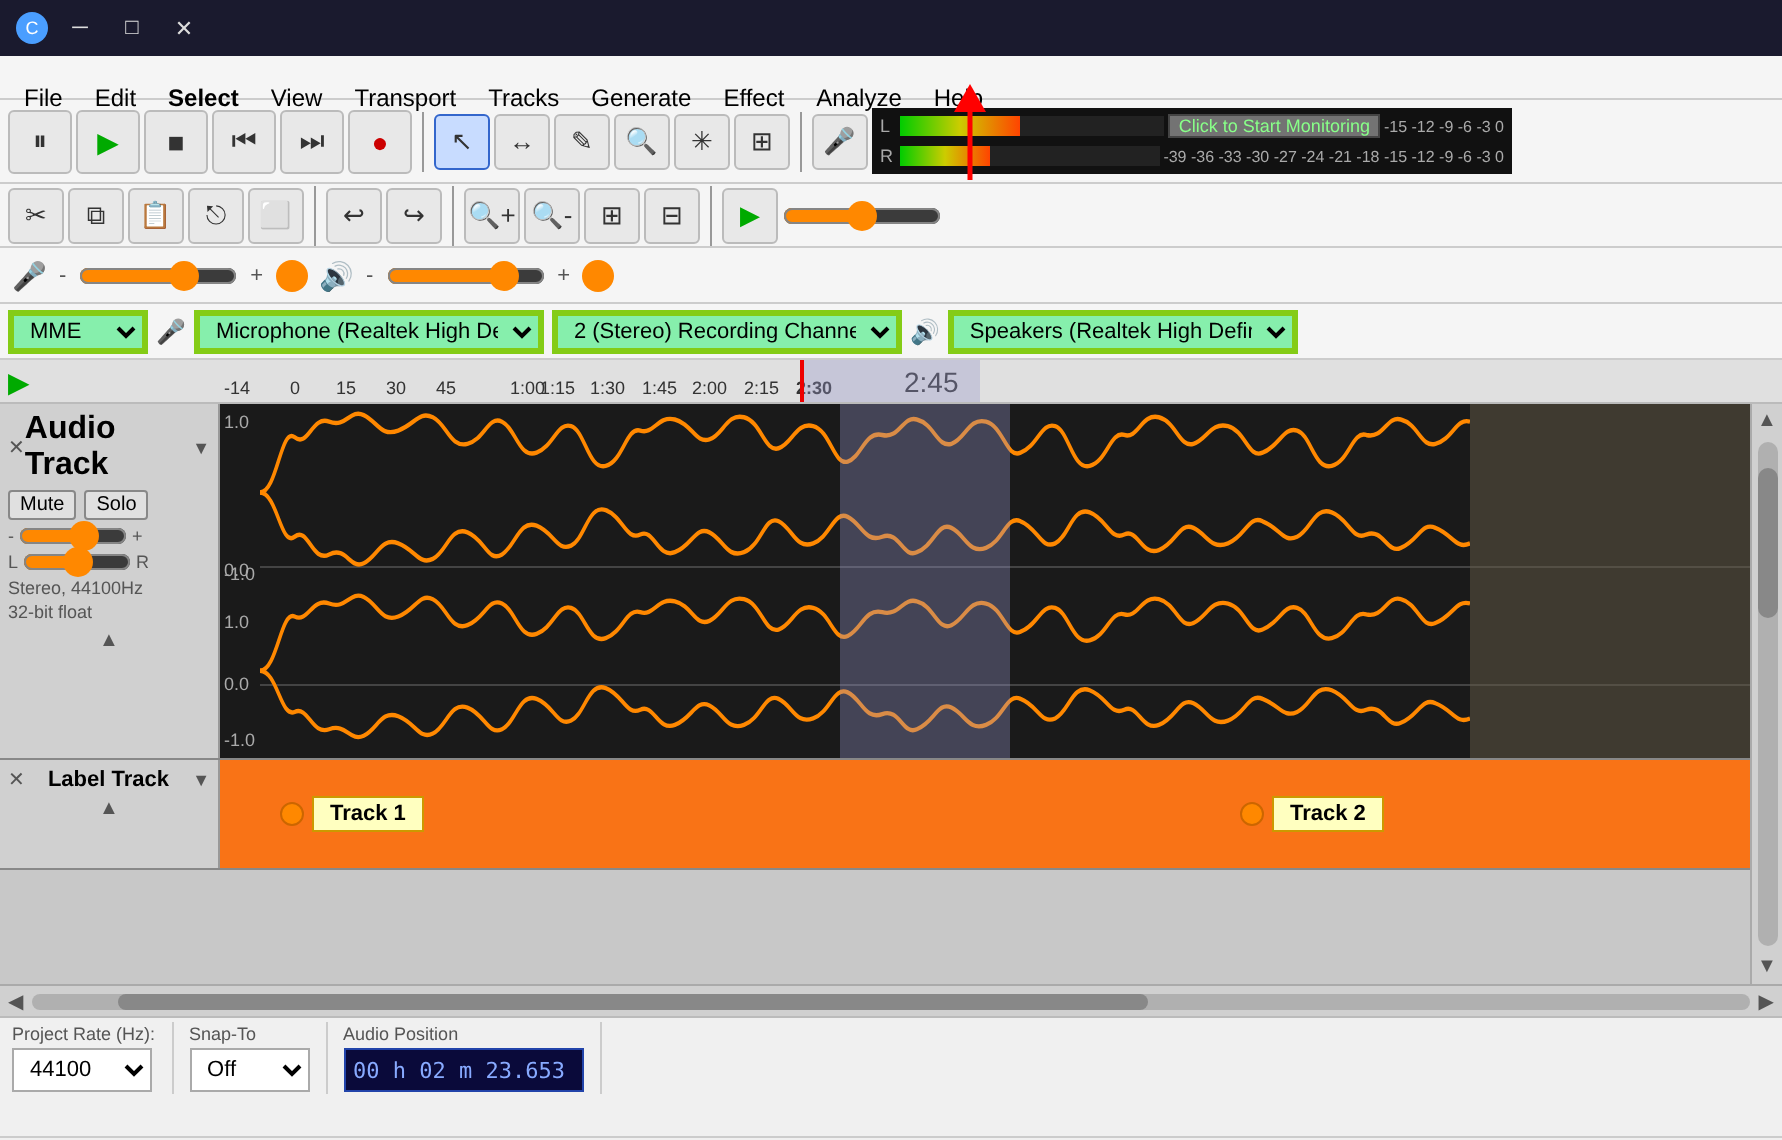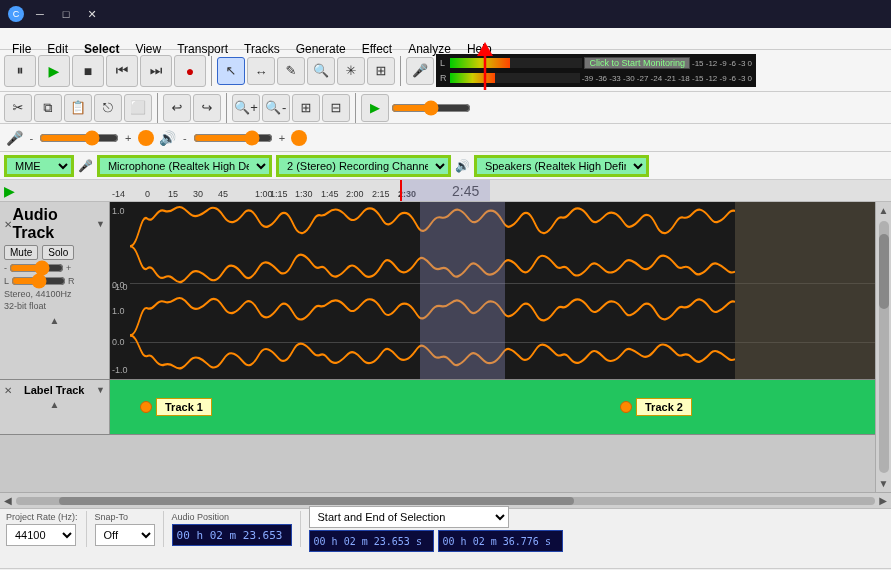--- a/index.html
+++ b/index.html
@@ -253,21 +253,21 @@
         <div style="display:flex;align-items:center;justify-content:space-between;">
           <span style="font-size:10px;cursor:pointer;color:#555;">✕</span>
           <span style="font-size:11px;font-weight:bold;color:#000;">Label Track</span>
           <span style="font-size:9px;cursor:pointer;color:#555;">▼</span>
         </div>
         <div style="display:flex;justify-content:center;">
           <button style="font-size:10px;background:none;border:none;cursor:pointer;color:#555;">▲</button>
         </div>
       </div>
 
-      <div style="flex:1;background:#22c55e;position:relative;overflow:hidden;">
+      <div style="flex:1;background:#f97316;position:relative;overflow:hidden;">
 
         <div style="position:absolute;left:30px;top:50%;transform:translateY(-50%);display:flex;align-items:center;gap:4px;cursor:pointer;">
           <div style="width:12px;height:12px;background:#ff8800;border-radius:50%;border:1px solid #cc6600;flex-shrink:0;"></div>
           <div style="background:#ffffc0;border:1px solid #cc9900;padding:2px 8px;font-size:11px;font-weight:bold;">Track 1</div>
         </div>
 
         <div style="position:absolute;left:510px;top:50%;transform:translateY(-50%);display:flex;align-items:center;gap:4px;cursor:pointer;">
           <div style="width:12px;height:12px;background:#ff8800;border-radius:50%;border:1px solid #cc6600;flex-shrink:0;"></div>
           <div style="background:#ffffc0;border:1px solid #cc9900;padding:2px 8px;font-size:11px;font-weight:bold;">Track 2</div>
         </div>
@@ -308,29 +308,20 @@
       <select style="height:22px;font-size:11px;border:1px solid #aaa;background:white;padding:0 4px;width:60px;">
         <option>Off</option>
       </select>
     </div>
     <div style="width:1px;height:36px;background:#ccc;"></div>
     <div style="display:flex;flex-direction:column;gap:2px;">
       <span style="font-size:9px;color:#555;">Audio Position</span>
       <input type="text" value="00 h 02 m 23.653 s" style="height: 22px; font-size: 11px; border: 1px solid rgb(34, 68, 170); background: rgb(10, 10, 58); color: rgb(136, 170, 255); padding: 0px 4px; width: 120px; font-family: monospace;">
     </div>
     <div style="width:1px;height:36px;background:#ccc;"></div>
-    <div style="display:flex;flex-direction:column;gap:2px;">
-      <select style="height:22px;font-size:11px;border:1px solid #aaa;background:white;padding:0 4px;width:200px;">
-        <option>Start and End of Selection</option>
-      </select>
-      <div style="display:flex;gap:4px;">
-        <input type="text" value="00 h 02 m 23.653 s" style="height: 22px; font-size: 10px; border: 1px solid rgb(34, 68, 170); background: rgb(10, 10, 58); color: rgb(136, 170, 255); padding: 0px 4px; width: 125px; font-family: monospace;">
-        <input type="text" value="00 h 02 m 36.776 s" style="height: 22px; font-size: 10px; border: 1px solid rgb(34, 68, 170); background: rgb(10, 10, 58); color: rgb(136, 170, 255); padding: 0px 4px; width: 125px; font-family: monospace;">
-      </div>
-    </div>
   </div>
 </div>
 
 <div id="statusbar" style="background:#f0f0f0;border-top:1px solid #ccc;height:20px;display:flex;align-items:center;padding:0 8px;">
   
 </div>
 
 <div style="position:fixed;top:42px;left:465px;pointer-events:none;z-index:999;">
   <svg width="40" height="50" viewBox="0 0 40 50">
     <line x1="20" y1="48" x2="20" y2="5" stroke="red" stroke-width="2.5"></line>

